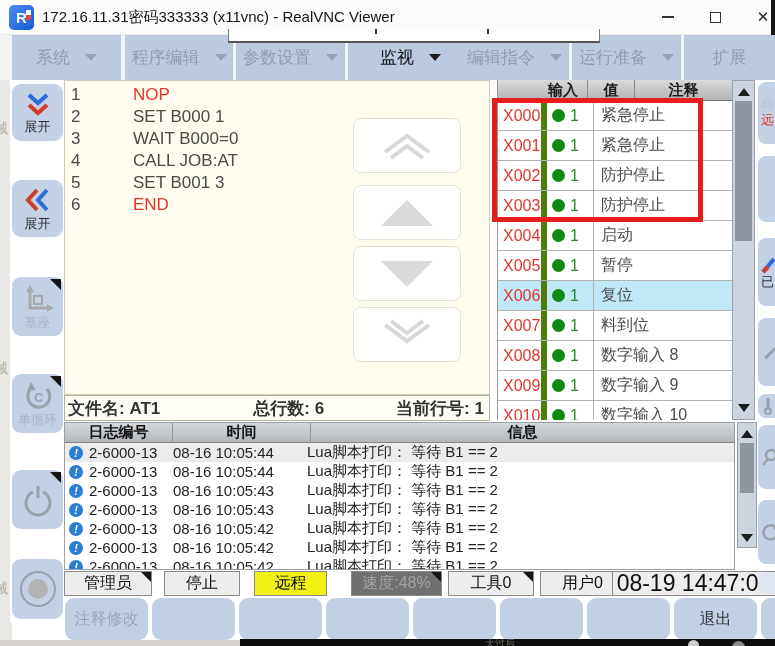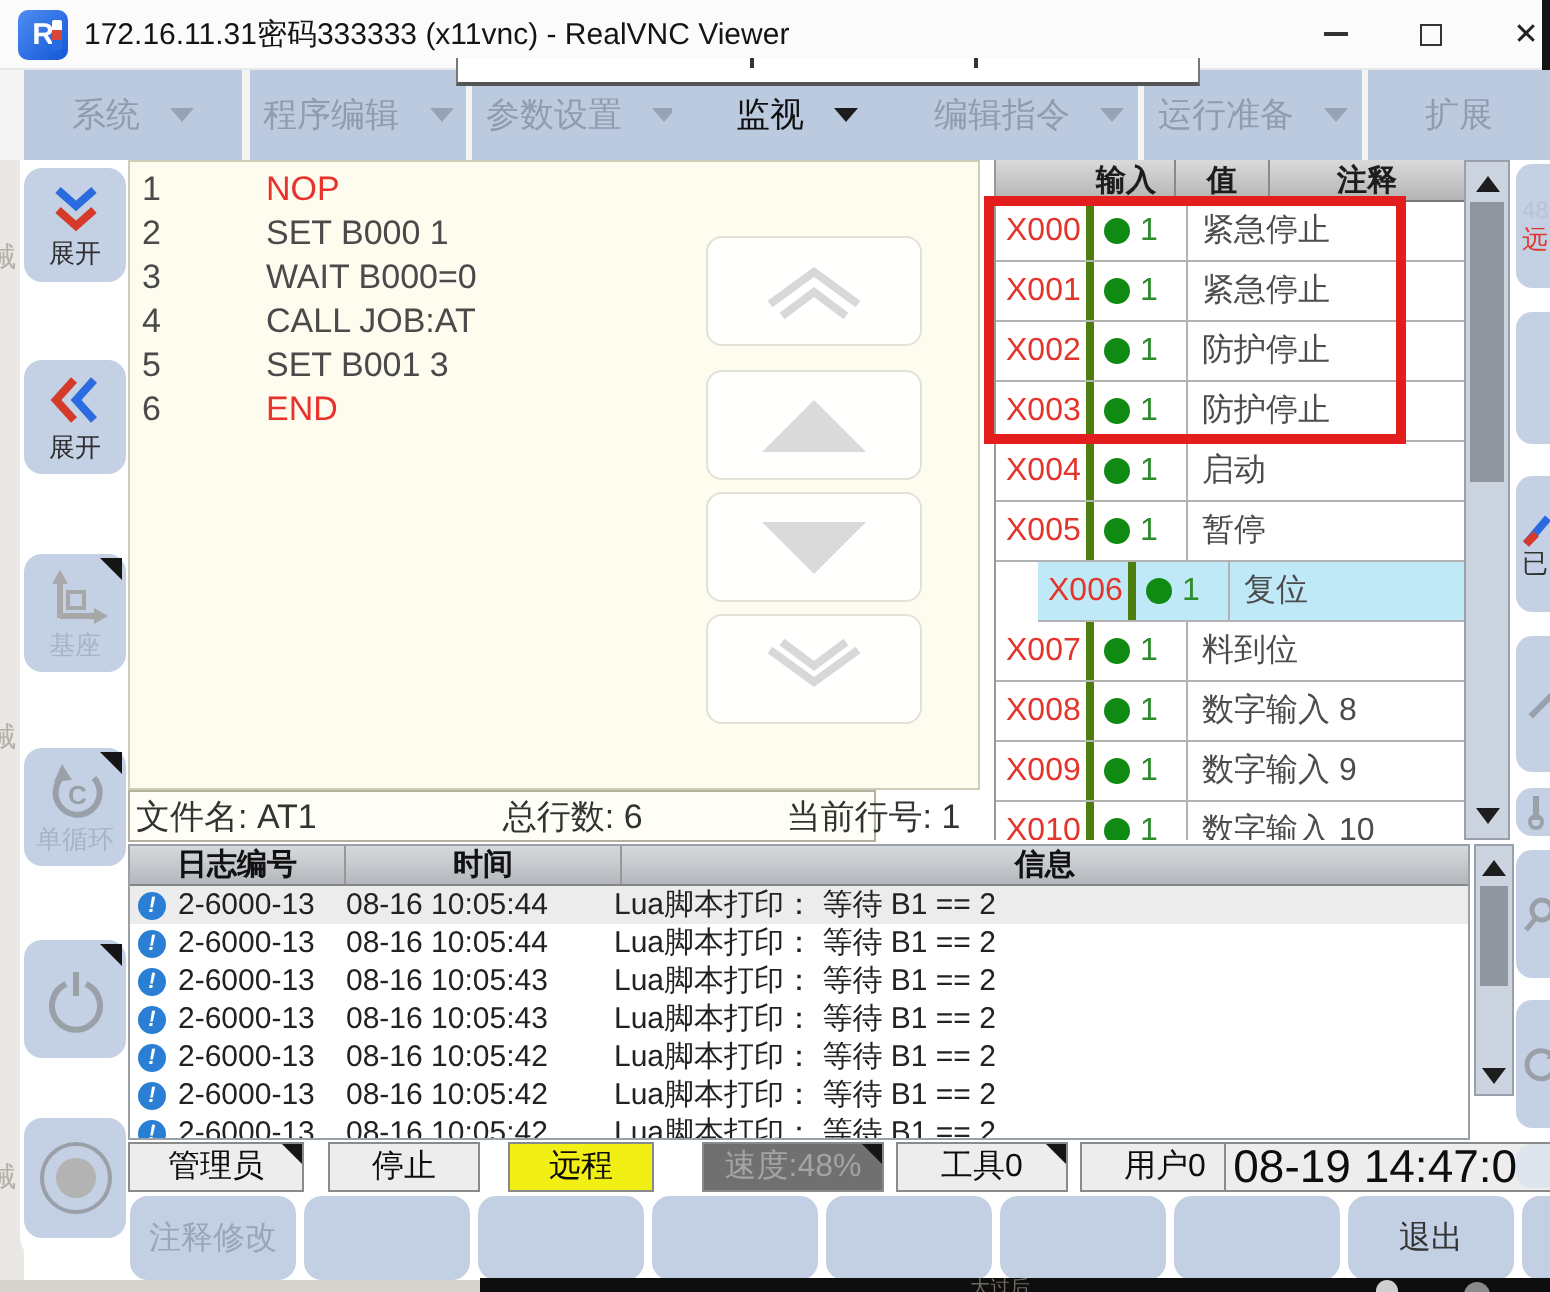--- a/index.html
+++ b/index.html
@@ -52,34 +52,34 @@
   .code-line { display:flex; height:22px; font-size:17px; color:#4a4a4a; align-items:center; }
   .code-line .ln { width:68px; padding-left:6px; }
   .code-line.red .tx { color:#e8322c; }
   .nav-btn { position:absolute; left:288px; width:108px; height:55px; background:#fffffd;
     border:1px solid #e2e1d8; border-radius:8px; display:flex; align-items:center; justify-content:center; }
   .tri-solid-up { width:0; height:0; border-left:26px solid transparent; border-right:26px solid transparent;
     border-bottom:26px solid #dadada; }
   .tri-solid-down { width:0; height:0; border-left:26px solid transparent; border-right:26px solid transparent;
     border-top:26px solid #dadada; }
 
-  .editor-status { position:absolute; left:64px; top:395px; width:374px; height:26px; background:#fffef6;
-    border:1px solid #b3b19e; display:flex; align-items:center; font-size:17px; color:#333; }
+  .editor-status { position:absolute; left:64px; top:395px; width:426px; height:26px; background:#fffef6;
+    border:1px solid #b3b19e; display:flex; align-items:center; font-size:17px; color:#333;font-weight:bold; }
   .editor-status span { white-space:nowrap; }
 
   
   .io-table { position:absolute; left:497px; top:80px; width:235px; height:340px; background:#fff;
     border-left:1px solid #999; overflow:hidden; }
   .io-header { display:flex; height:21px; background:linear-gradient(#dadada,#b4b4b4);
     border-bottom:1px solid #777; font-size:15px; font-weight:bold; color:#1d1d1d;padding-left:41px; }
   .io-header div { display:flex; align-items:center; justify-content:center; border-right:1px solid #8a8a8a; }
   .h-in { width:49px; } .h-val { width:47px; } .h-com { flex:1; border-right:none !important; }
   .io-row { display:flex; height:30px; border-bottom:1px solid #b2b2b2; font-size:16px; background:#fff; }
-  .io-row.selected { background:#c0e9f8;margin-left:21px; }
-  .io-name { width:49px; color:#e4352c; display:flex; align-items:center; padding-left:5px; border-right:4px solid #4d7c0f; }
+  .io-row.selected { background:#c0e9f8; }
+  .io-name { width:49px; color:#e4352c; display:flex; align-items:center; padding-left:5px; border-right:6px solid #4d7c0f; }
   .io-val { width:47px; display:flex; align-items:center; gap:5px; padding-left:5px; border-right:1px solid #b2b2b2; color:#2e8b2e; }
   .dot { width:13px; height:13px; border-radius:50%; background:#0f8a12; flex:none; }
   .io-com { flex:1; display:flex; align-items:center; padding-left:7px; color:#4c4c4c; white-space:nowrap; }
   .red-box { position:absolute; left:492px; top:98px; width:211px; height:124px; border:5px solid #e41d1d;
     z-index:6; pointer-events:none; }
 
   
   .vscroll { position:absolute; background:#ccd4e0; border:1px solid #9aa0ac; }
   .sb-tri-up { position:absolute; top:7px; left:50%; transform:translateX(-50%); width:0; height:0;
     border-left:6px solid transparent; border-right:6px solid transparent; border-bottom:8px solid #1d1d1d; }
@@ -155,21 +155,21 @@
         <i class="arr"></i>
       </div>
     <div class="menu-btn" style="left:125px;width:108px">
         <span>程序编辑</span>
         <i class="arr"></i>
       </div>
     <div class="menu-btn" style="left:236px;width:109px">
         <span>参数设置</span>
         <i class="arr"></i>
       </div>
-    <div class="menu-btn active" style="left:336px;width:125px">
+    <div class="menu-btn active" style="left:348px;width:125px">
         <span>监视</span>
         <i class="arr"></i>
       </div>
     <div class="menu-btn" style="left:460px;width:109px">
         <span>编辑指令</span>
         <i class="arr"></i>
       </div>
     <div class="menu-btn" style="left:572px;width:109px">
         <span>运行准备</span>
         <i class="arr"></i>

